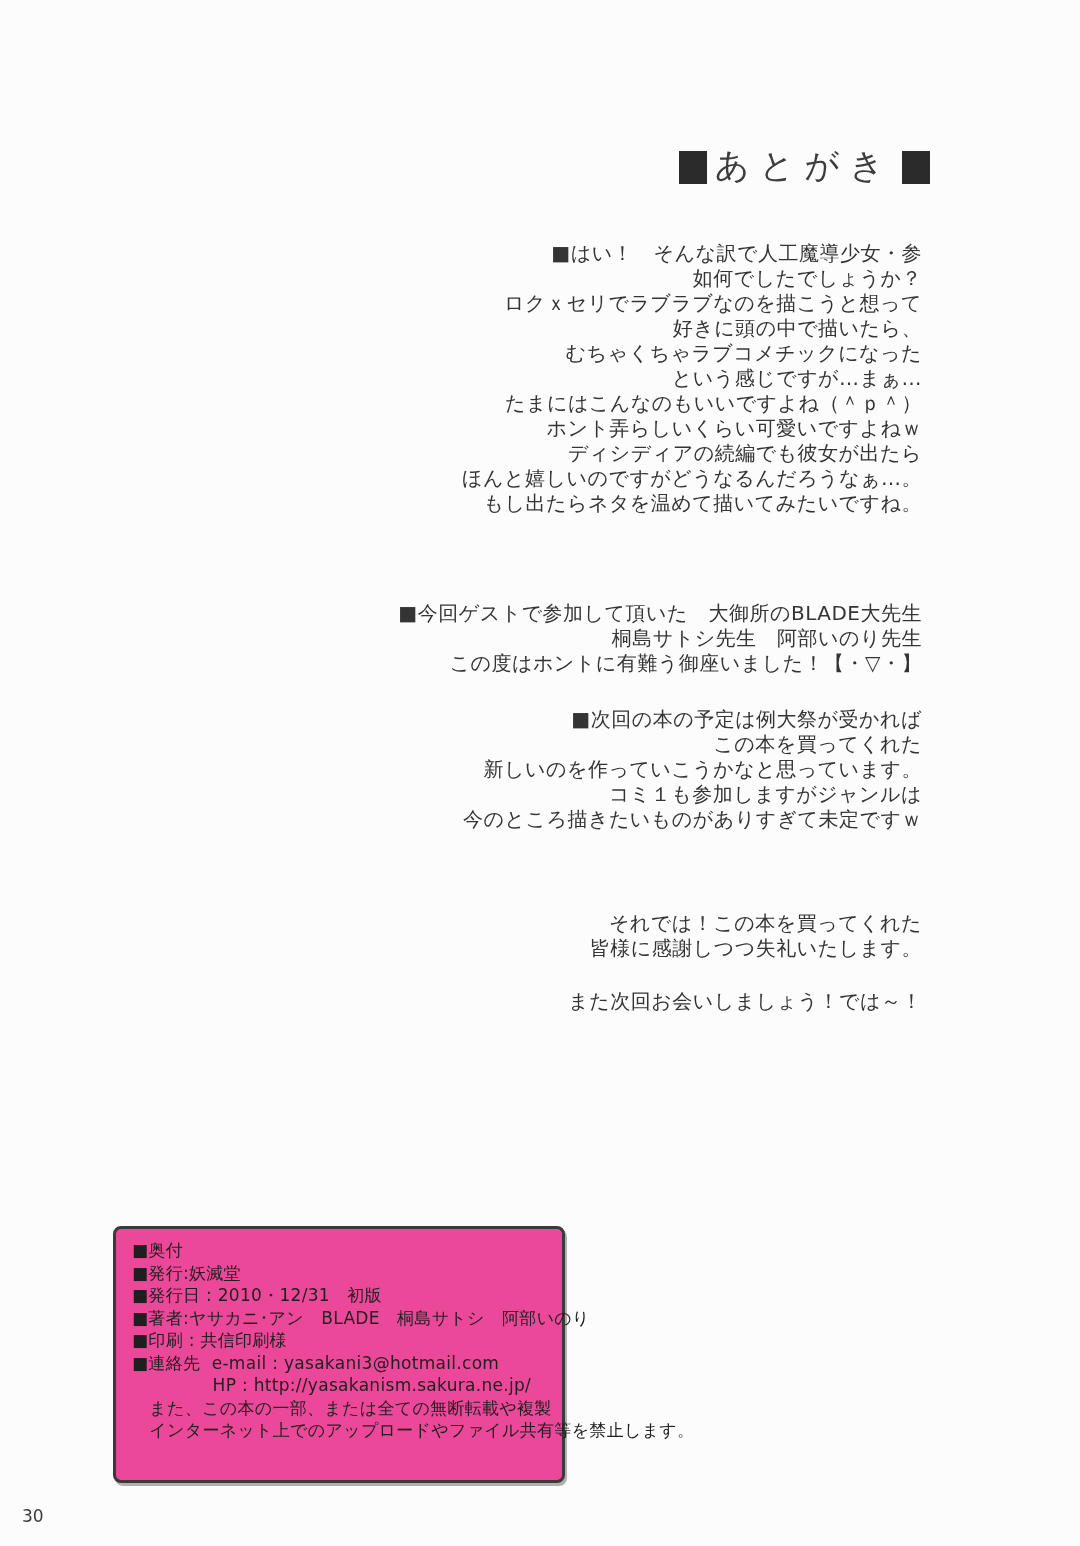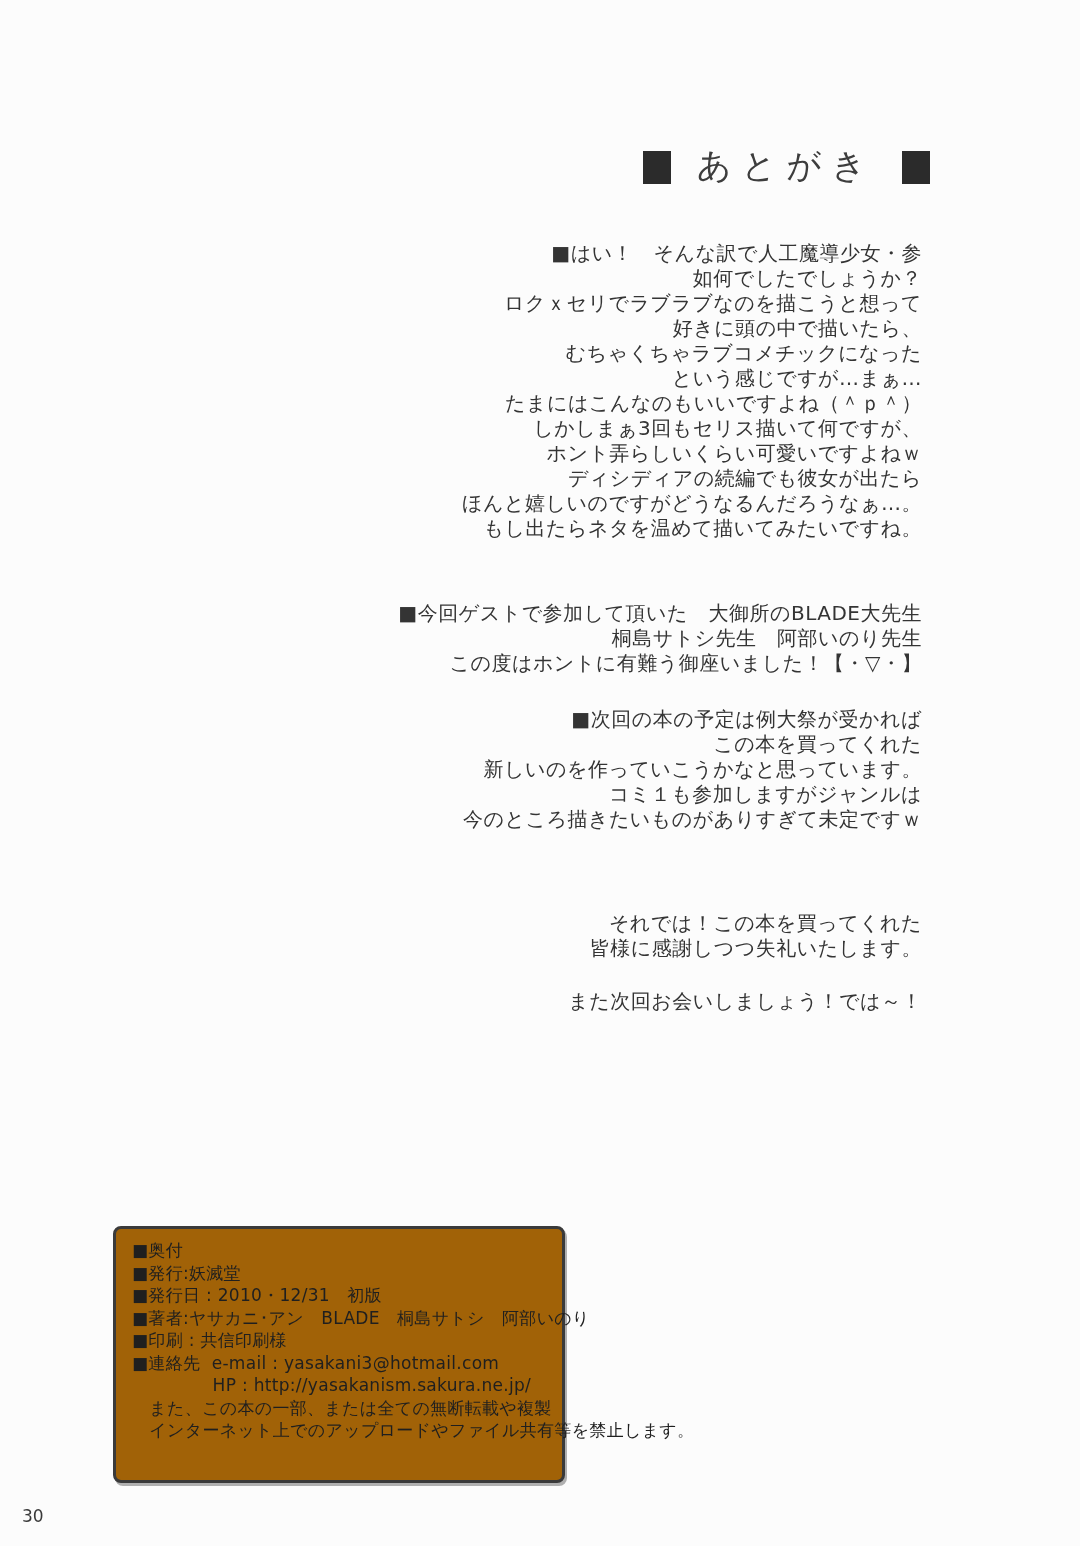--- a/index.html
+++ b/index.html
@@ -18,21 +18,21 @@
     overflow: hidden;
   }
 
   
   .title {
     position: absolute;
     top: 150px;
     right: 150px;
     display: flex;
     align-items: center;
-    gap: 26px;
+    gap: 8px;
   }
   .title .sq {
     width: 28px;
     height: 33px;
     background: #2b2b2b;
     flex: 0 0 auto;
   }
   .title .txt {
     font-size: 34px;
     letter-spacing: 10px;
@@ -64,21 +64,21 @@
   #block-farewell { top: 989px; }
 
   
   .colophon {
     position: absolute;
     left: 113px;
     top: 1226px;
     width: 452px;
     height: 257px;
     box-sizing: border-box;
-    background: #a16207;
+    background: #ec4899;
     border: 3px solid #3a3a3a;
     border-radius: 8px;
     box-shadow: 2px 3px 0 #b0b0b0;
     padding: 10px 0 0 16px;
     font-size: 17px;
     line-height: 22.5px;
     color: #1f1f1f;
     letter-spacing: 0.3px;
   }
   .colophon .line {
@@ -107,21 +107,20 @@
 
   <div class="tblock" id="block-intro">
 
   <div class="line">■はい！　そんな訳で人工魔導少女・参</div>
       <div class="line">如何でしたでしょうか？</div>
       <div class="line">ロクｘセリでラブラブなのを描こうと想って</div>
       <div class="line">好きに頭の中で描いたら、</div>
       <div class="line">むちゃくちゃラブコメチックになった</div>
       <div class="line">という感じですが…まぁ…</div>
       <div class="line">たまにはこんなのもいいですよね（＾ｐ＾）</div>
-      <div class="line">しかしまぁ3回もセリス描いて何ですが、</div>
       <div class="line">ホント弄らしいくらい可愛いですよねｗ</div>
       <div class="line">ディシディアの続編でも彼女が出たら</div>
       <div class="line">ほんと嬉しいのですがどうなるんだろうなぁ…。</div>
       <div class="line">もし出たらネタを温めて描いてみたいですね。</div>
     </div>
 
   <div class="tblock" id="block-guests">
 
   <div class="line">■今回ゲストで参加して頂いた　大御所のBLADE大先生</div>
       <div class="line">桐島サトシ先生　阿部いのり先生</div>

